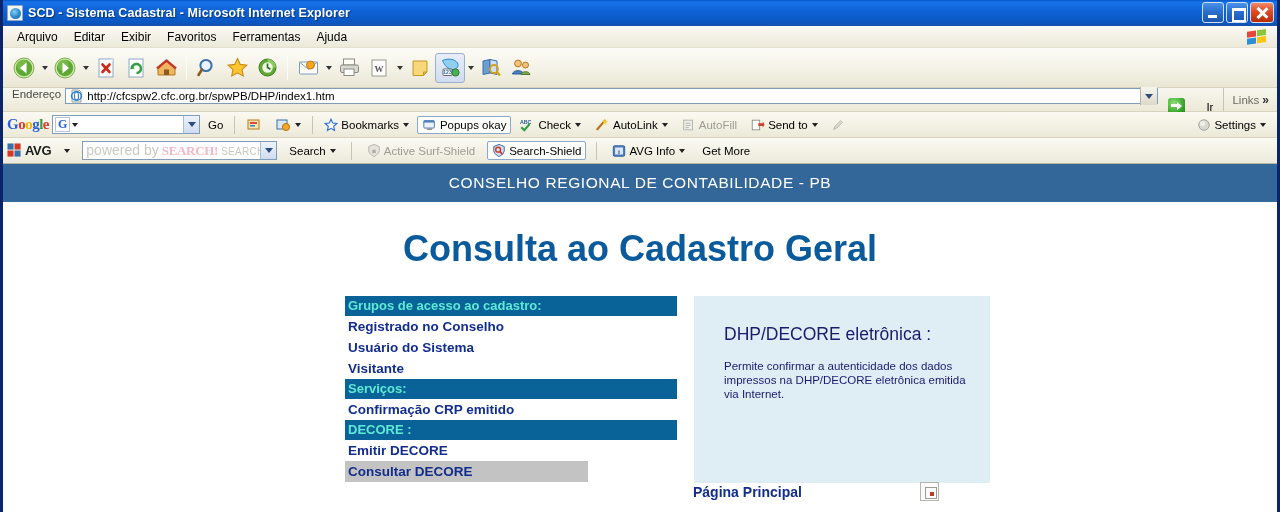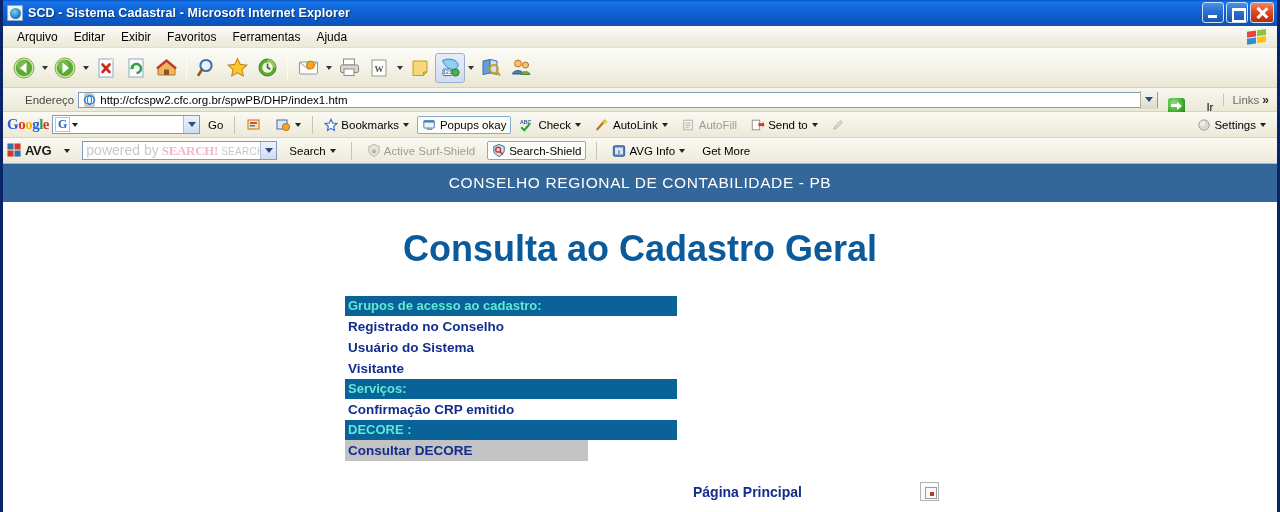--- a/index.html
+++ b/index.html
@@ -128,22 +128,22 @@
     display: block;
   }
   .tsep { width: 1px; height: 24px; background: #c8c4b0; margin: 0 5px;
           border-right: 1px solid #fdfdf8; }
 
   
   #addrbar {
     height: 24px; flex: 0 0 24px;
     background: linear-gradient(to bottom,#f8f7ef,#ece9d8);
     border-bottom: 1px solid #d7d3be;
-    display: flex; align-items: center;
-    padding: 0 4px 0 22px; gap: 4px;
+    display: flex; 
+    padding: 0 4px 0 9px; gap: 4px;
   }
   #addr-label { font-size: 11.5px; color: #4a4a42; white-space: nowrap; }
   #addr-field {
     flex: 1 1 auto; height: 16px;
     background: #fff;
     border: 1px solid #7f9db9;
     display: flex; align-items: center;
     padding: 0 0 0 2px;
     position: relative;
   }
@@ -767,23 +767,28 @@
     <div id="content">
 
       <div id="menu-col">
         <div class="m-head">Grupos de acesso ao cadastro:</div>
         <a class="m-link">Registrado no Conselho</a>
         <a class="m-link">Usuário do Sistema</a>
         <a class="m-link">Visitante</a>
         <div class="m-head">Serviços:</div>
         <a class="m-link">Confirmação CRP emitido</a>
         <div class="m-head">DECORE :</div>
+        <a class="m-link">Emitir DECORE</a>
         <a class="m-link selected">Consultar DECORE</a>
       </div>
 
+      <div id="info-box">
+        <div id="info-title">DHP/DECORE eletrônica :</div>
+        <div id="info-text">Permite confirmar a autenticidade dos dados impressos na DHP/DECORE eletrônica emitida via Internet.</div>
+      </div>
     </div>
 
     <div id="bottom-row">
       <a id="home-link">Página Principal</a>
       <div id="broken-img"></div>
     </div>
 
   </div>
 </div>
 

